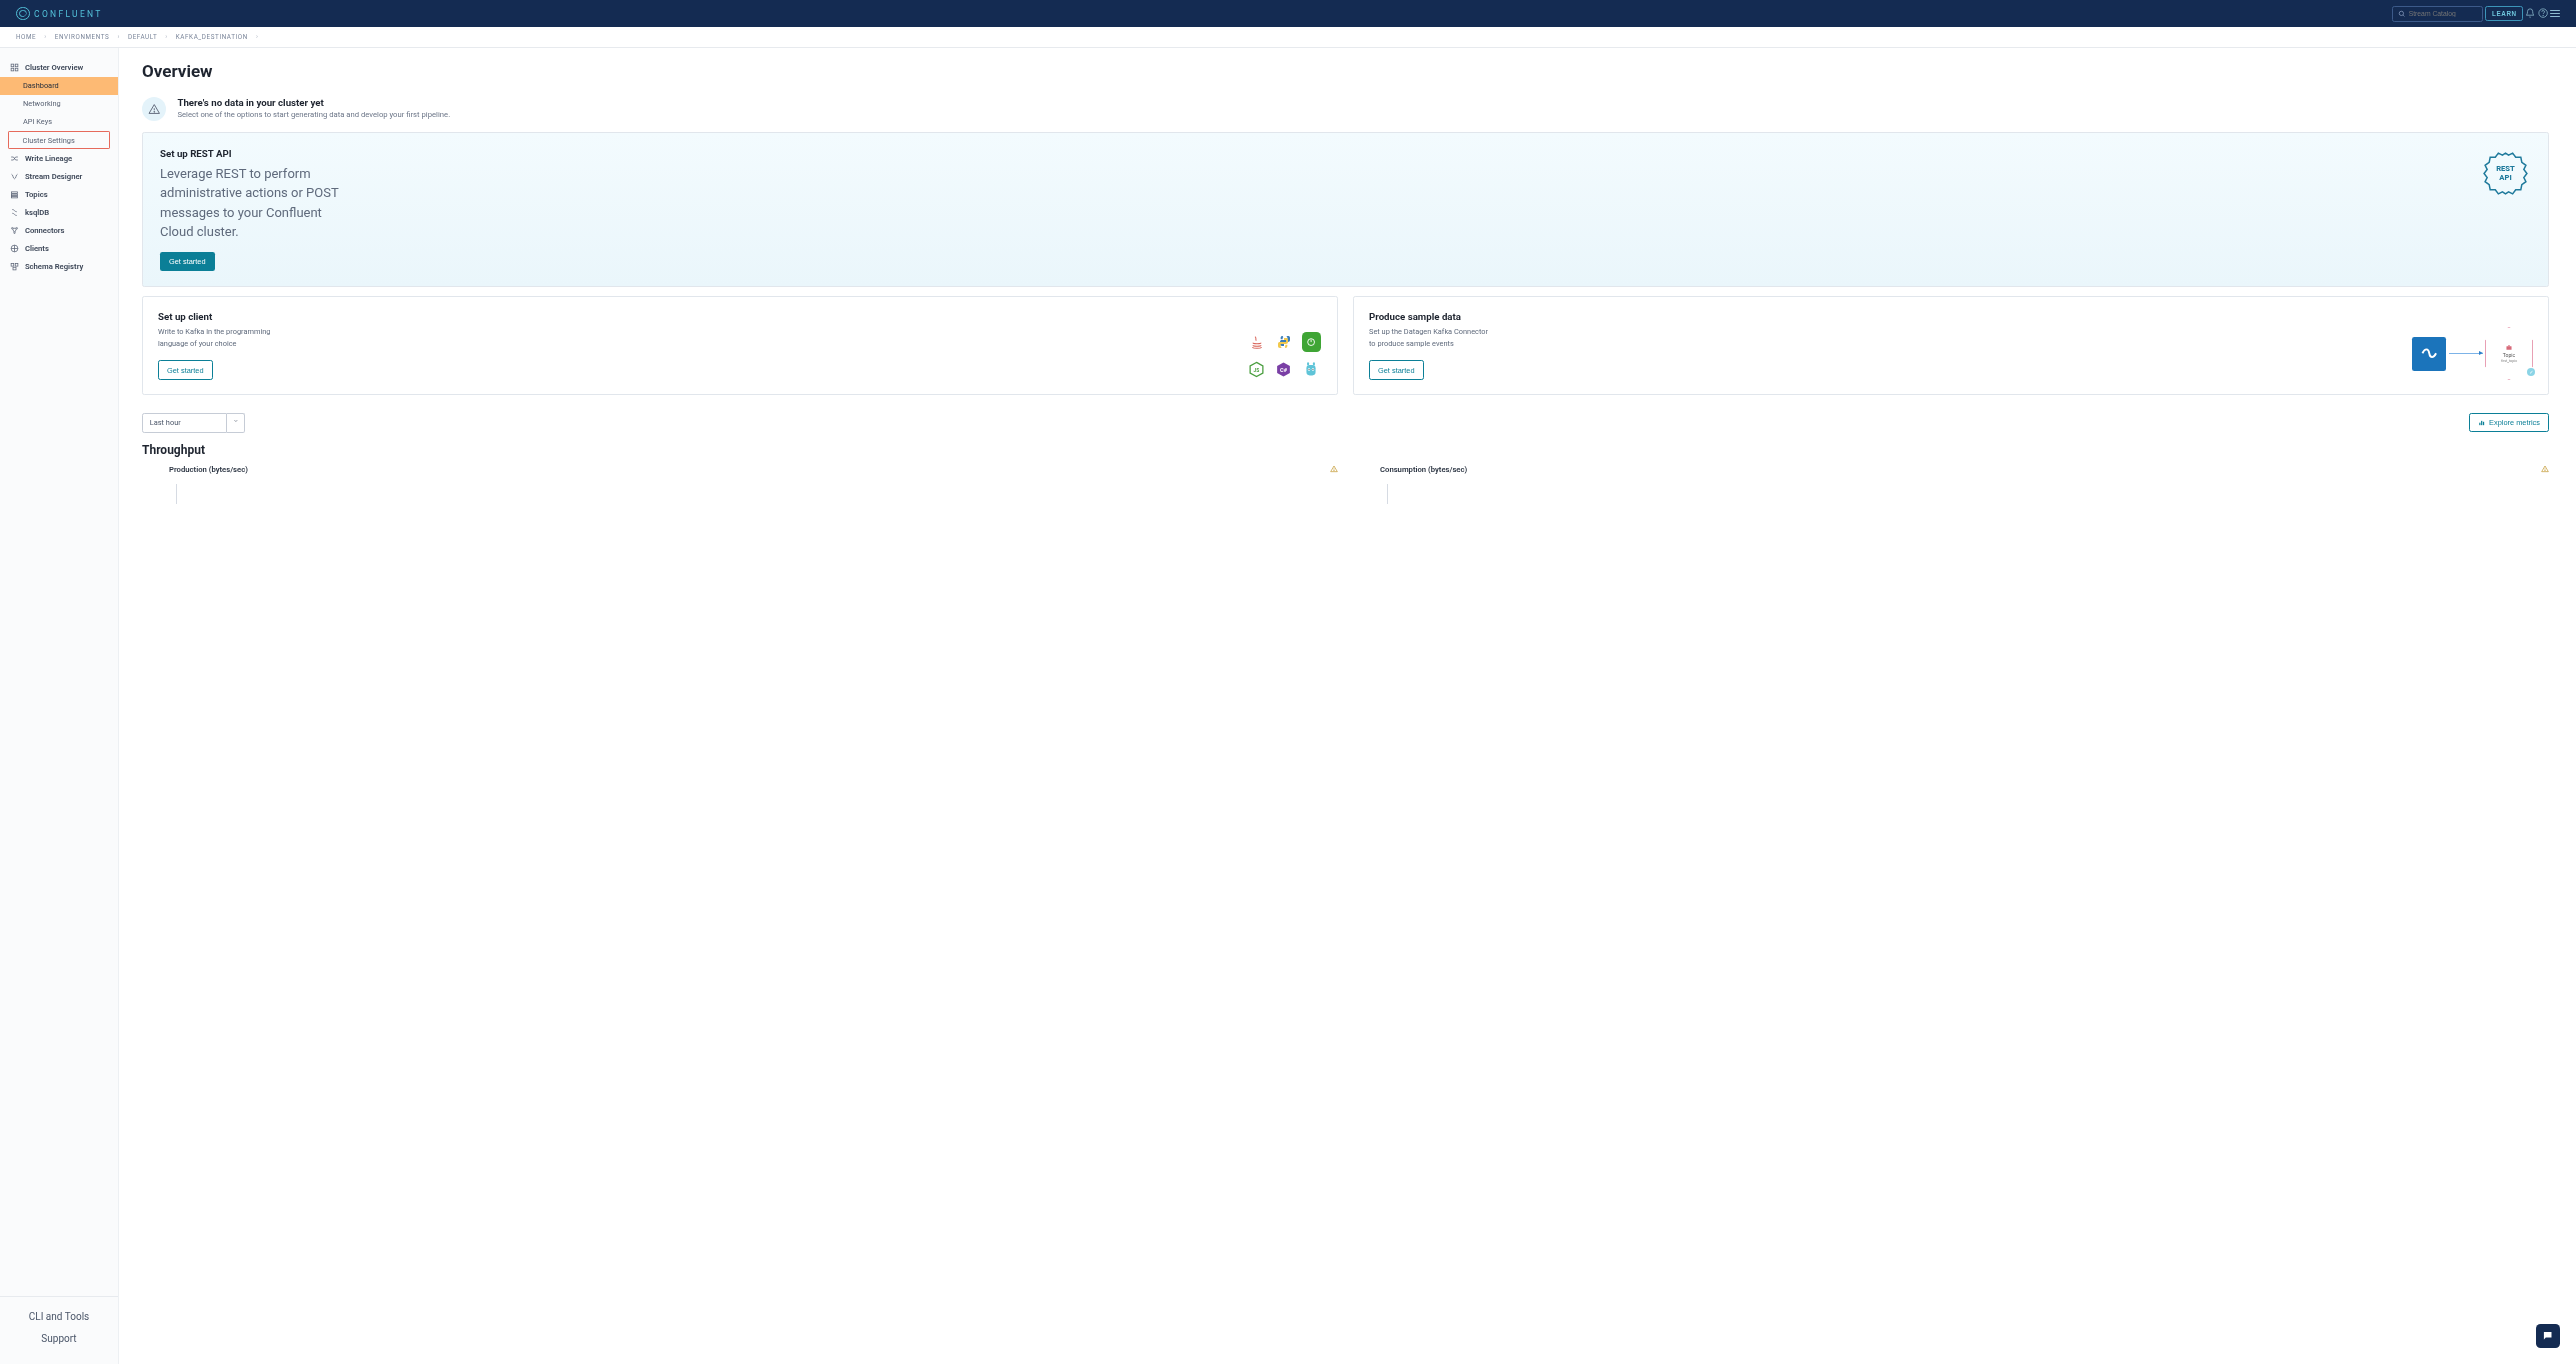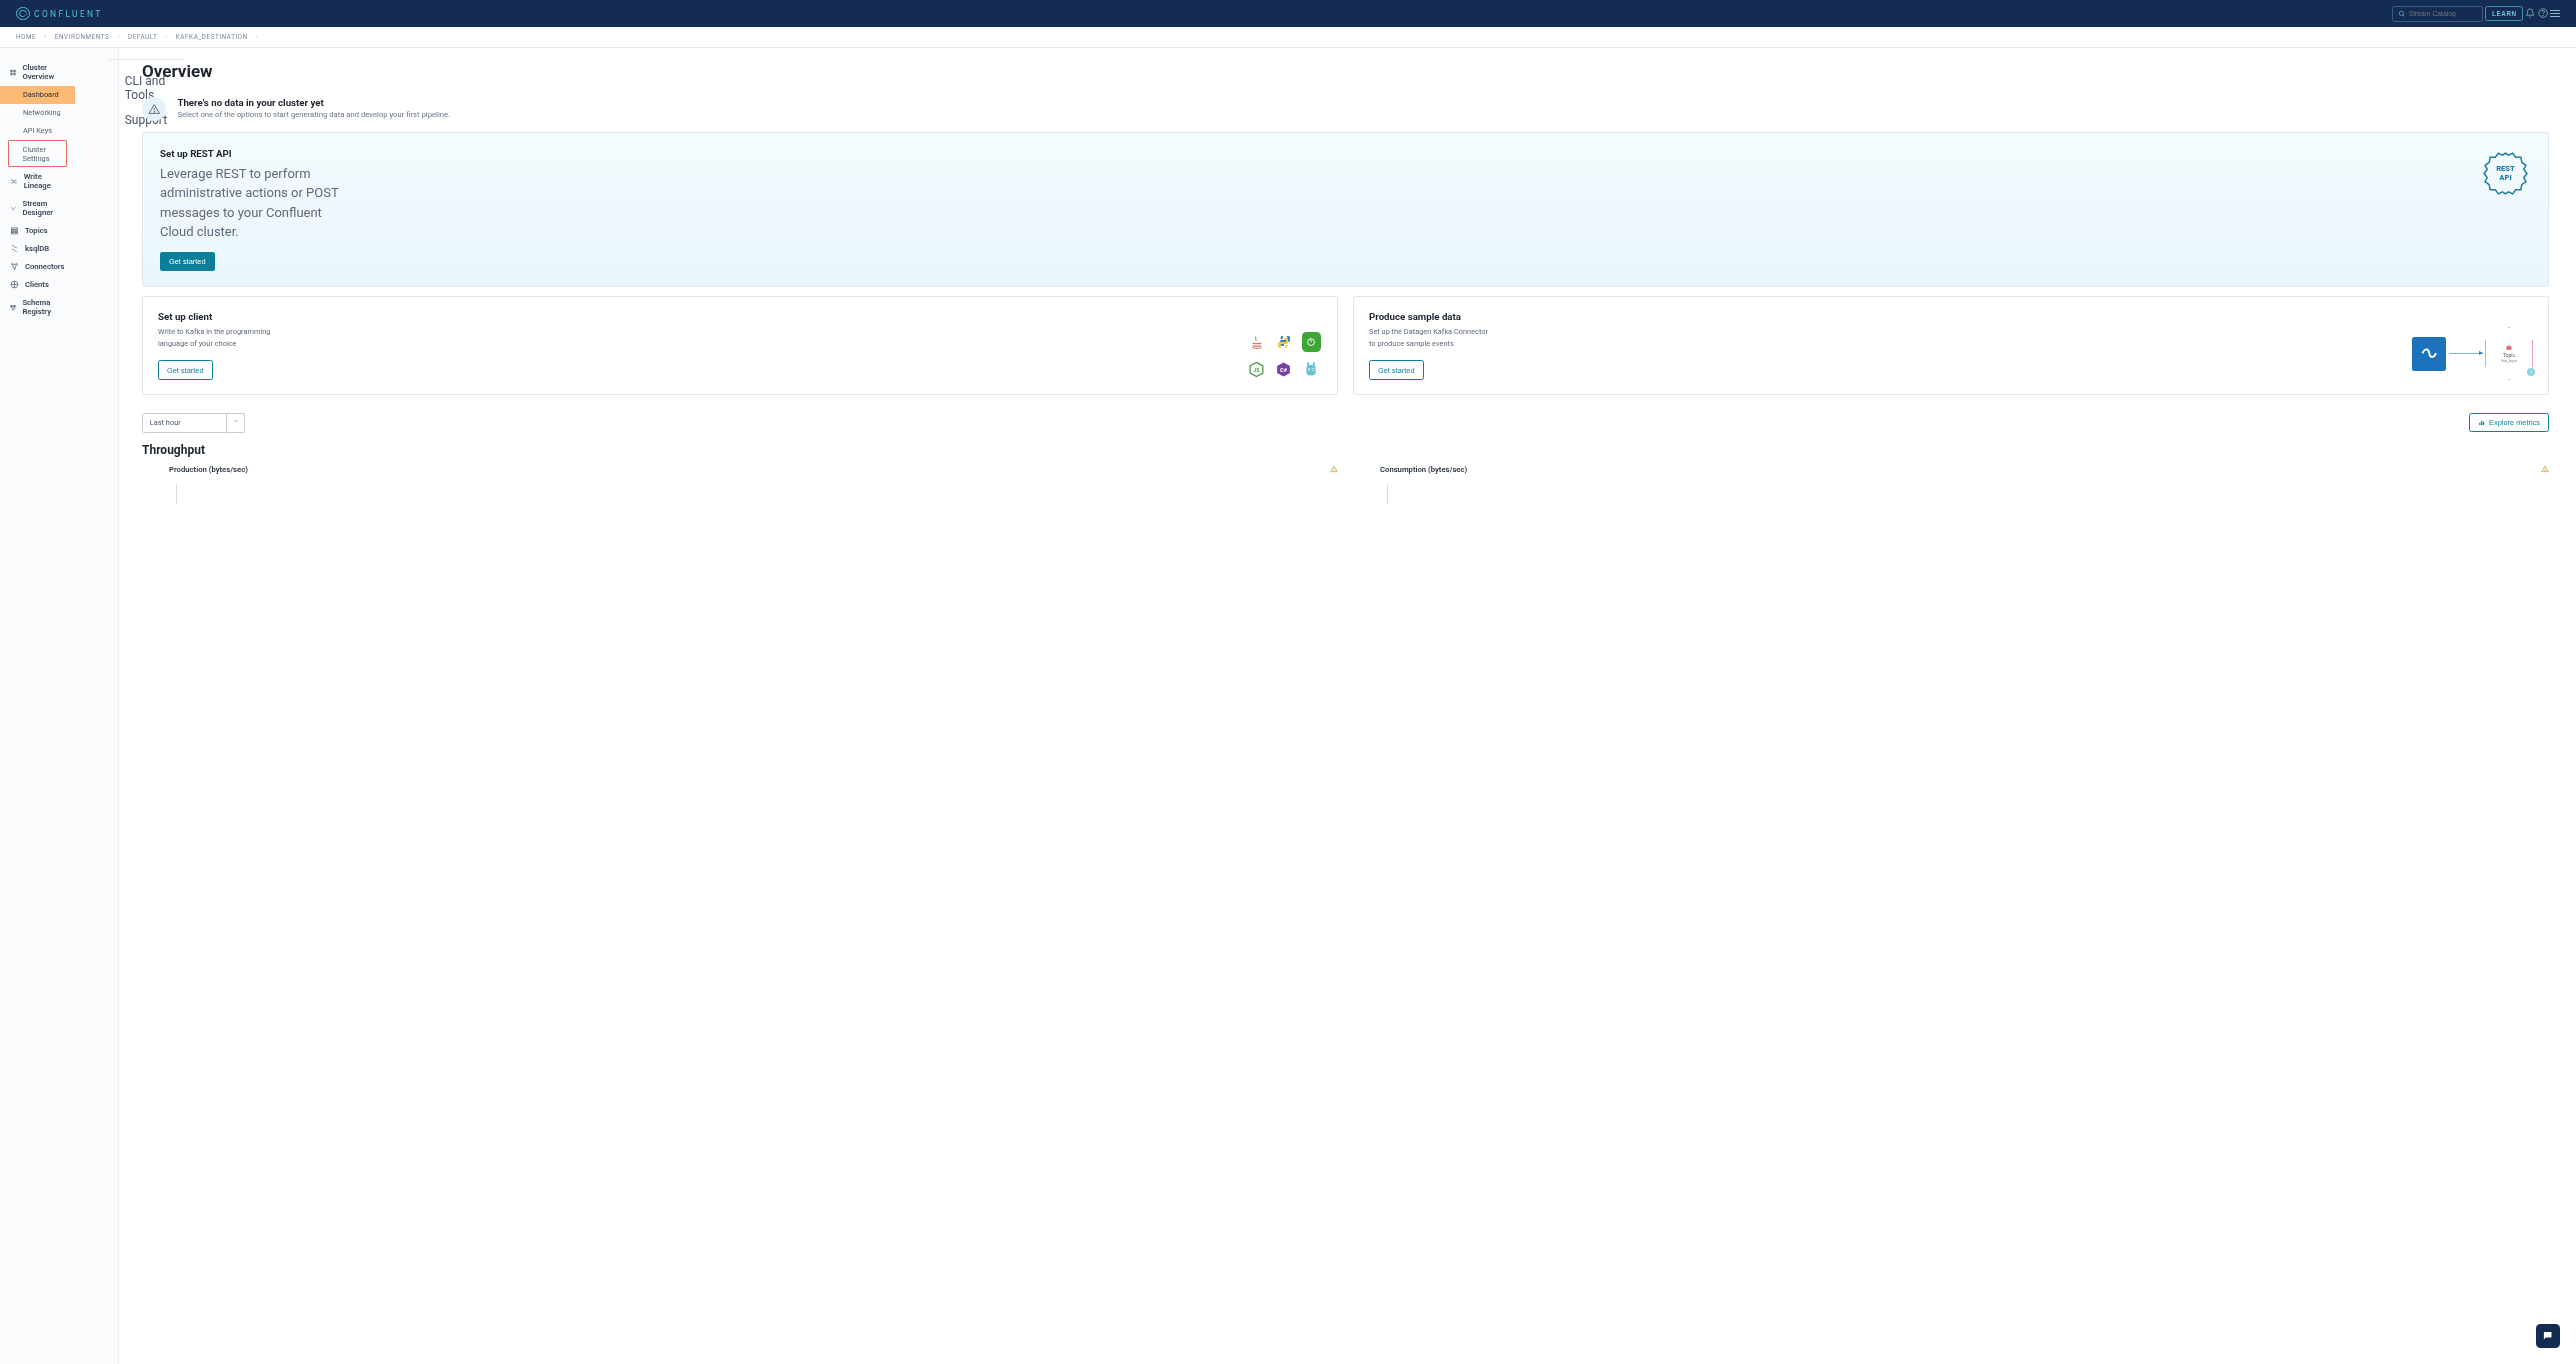--- a/index.html
+++ b/index.html
@@ -46,39 +46,38 @@
     font-size:6.3px; letter-spacing:0.6px; color:#7a8599; border-bottom:0.6px solid #e7eaee;
     text-transform: uppercase;
   }
   .crumbs a { color:#7a8599; text-decoration:none; cursor:pointer;}
   .crumbs .sep { color:#aeb6c2; }
   
   
   .layout { display:flex; height: calc(100% - 48px); }
   .sidebar {
     width:119px; background:#fafbfc; border-right:0.6px solid #edf0f3;
-    display:flex; flex-direction:row; justify-content:space-between;
+    display:flex; flex-direction:column; justify-content:space-between;
     padding-top:11.4px;
-    gap:33px;
   }
   .side-group { }
   .side-item {
     display:flex; align-items:center; gap:5.7px; padding:4.5px 10.2px;
     font-size:7.7px; color:#3c4657; cursor:pointer;
   }
   .side-item.bold { font-weight:600; }
   .side-sub {
     padding:4.5px 10.2px 4.5px 23px; font-size:7.4px; color:#596273; cursor:pointer;
   }
   .side-sub.active { background:#fdba74; color:#1f2a3a; }
   .side-sub.highlight { border:1.1px solid #e66a5c; margin:0.6px 8px 0.6px 8px; padding:3.4px 3.4px 3.4px 13.6px; border-radius:1.1px;}
   .side-icon { width:9px; height:9px; color:#5a6375; display:flex; align-items:center; justify-content:center;}
   .side-icon svg { width:100%; height:100%; }
   .side-bottom { border-top:0.6px solid #e7eaee; padding:8px 0 13.6px; }
-  .side-bottom .side-link { padding:5.7px 17px; font-size:12px; color:#4a5568; cursor:pointer;}
+  .side-bottom .side-link { padding:5.7px 17px; font-size:10px; color:#4a5568; cursor:pointer;text-align:center;}
   
   
   .main { flex:1; overflow:auto; padding:13.6px 27px 23px 23px; position:relative; }
   .page-title { font-size:17px; font-weight:700; color:#1f2530; margin-bottom:16px; }
   
   .info-row { display:flex; align-items:flex-start; gap:11.4px; margin-bottom:11.4px; }
   .info-icon-circle {
     width:24px; height:24px; border-radius:50%; background:#e4f3fa; display:flex; align-items:center; justify-content:center; color:#5a6375;
   }
   .info-text h3 { font-size:9.7px; font-weight:700; color:#1f2530; margin-bottom:2.3px;}

